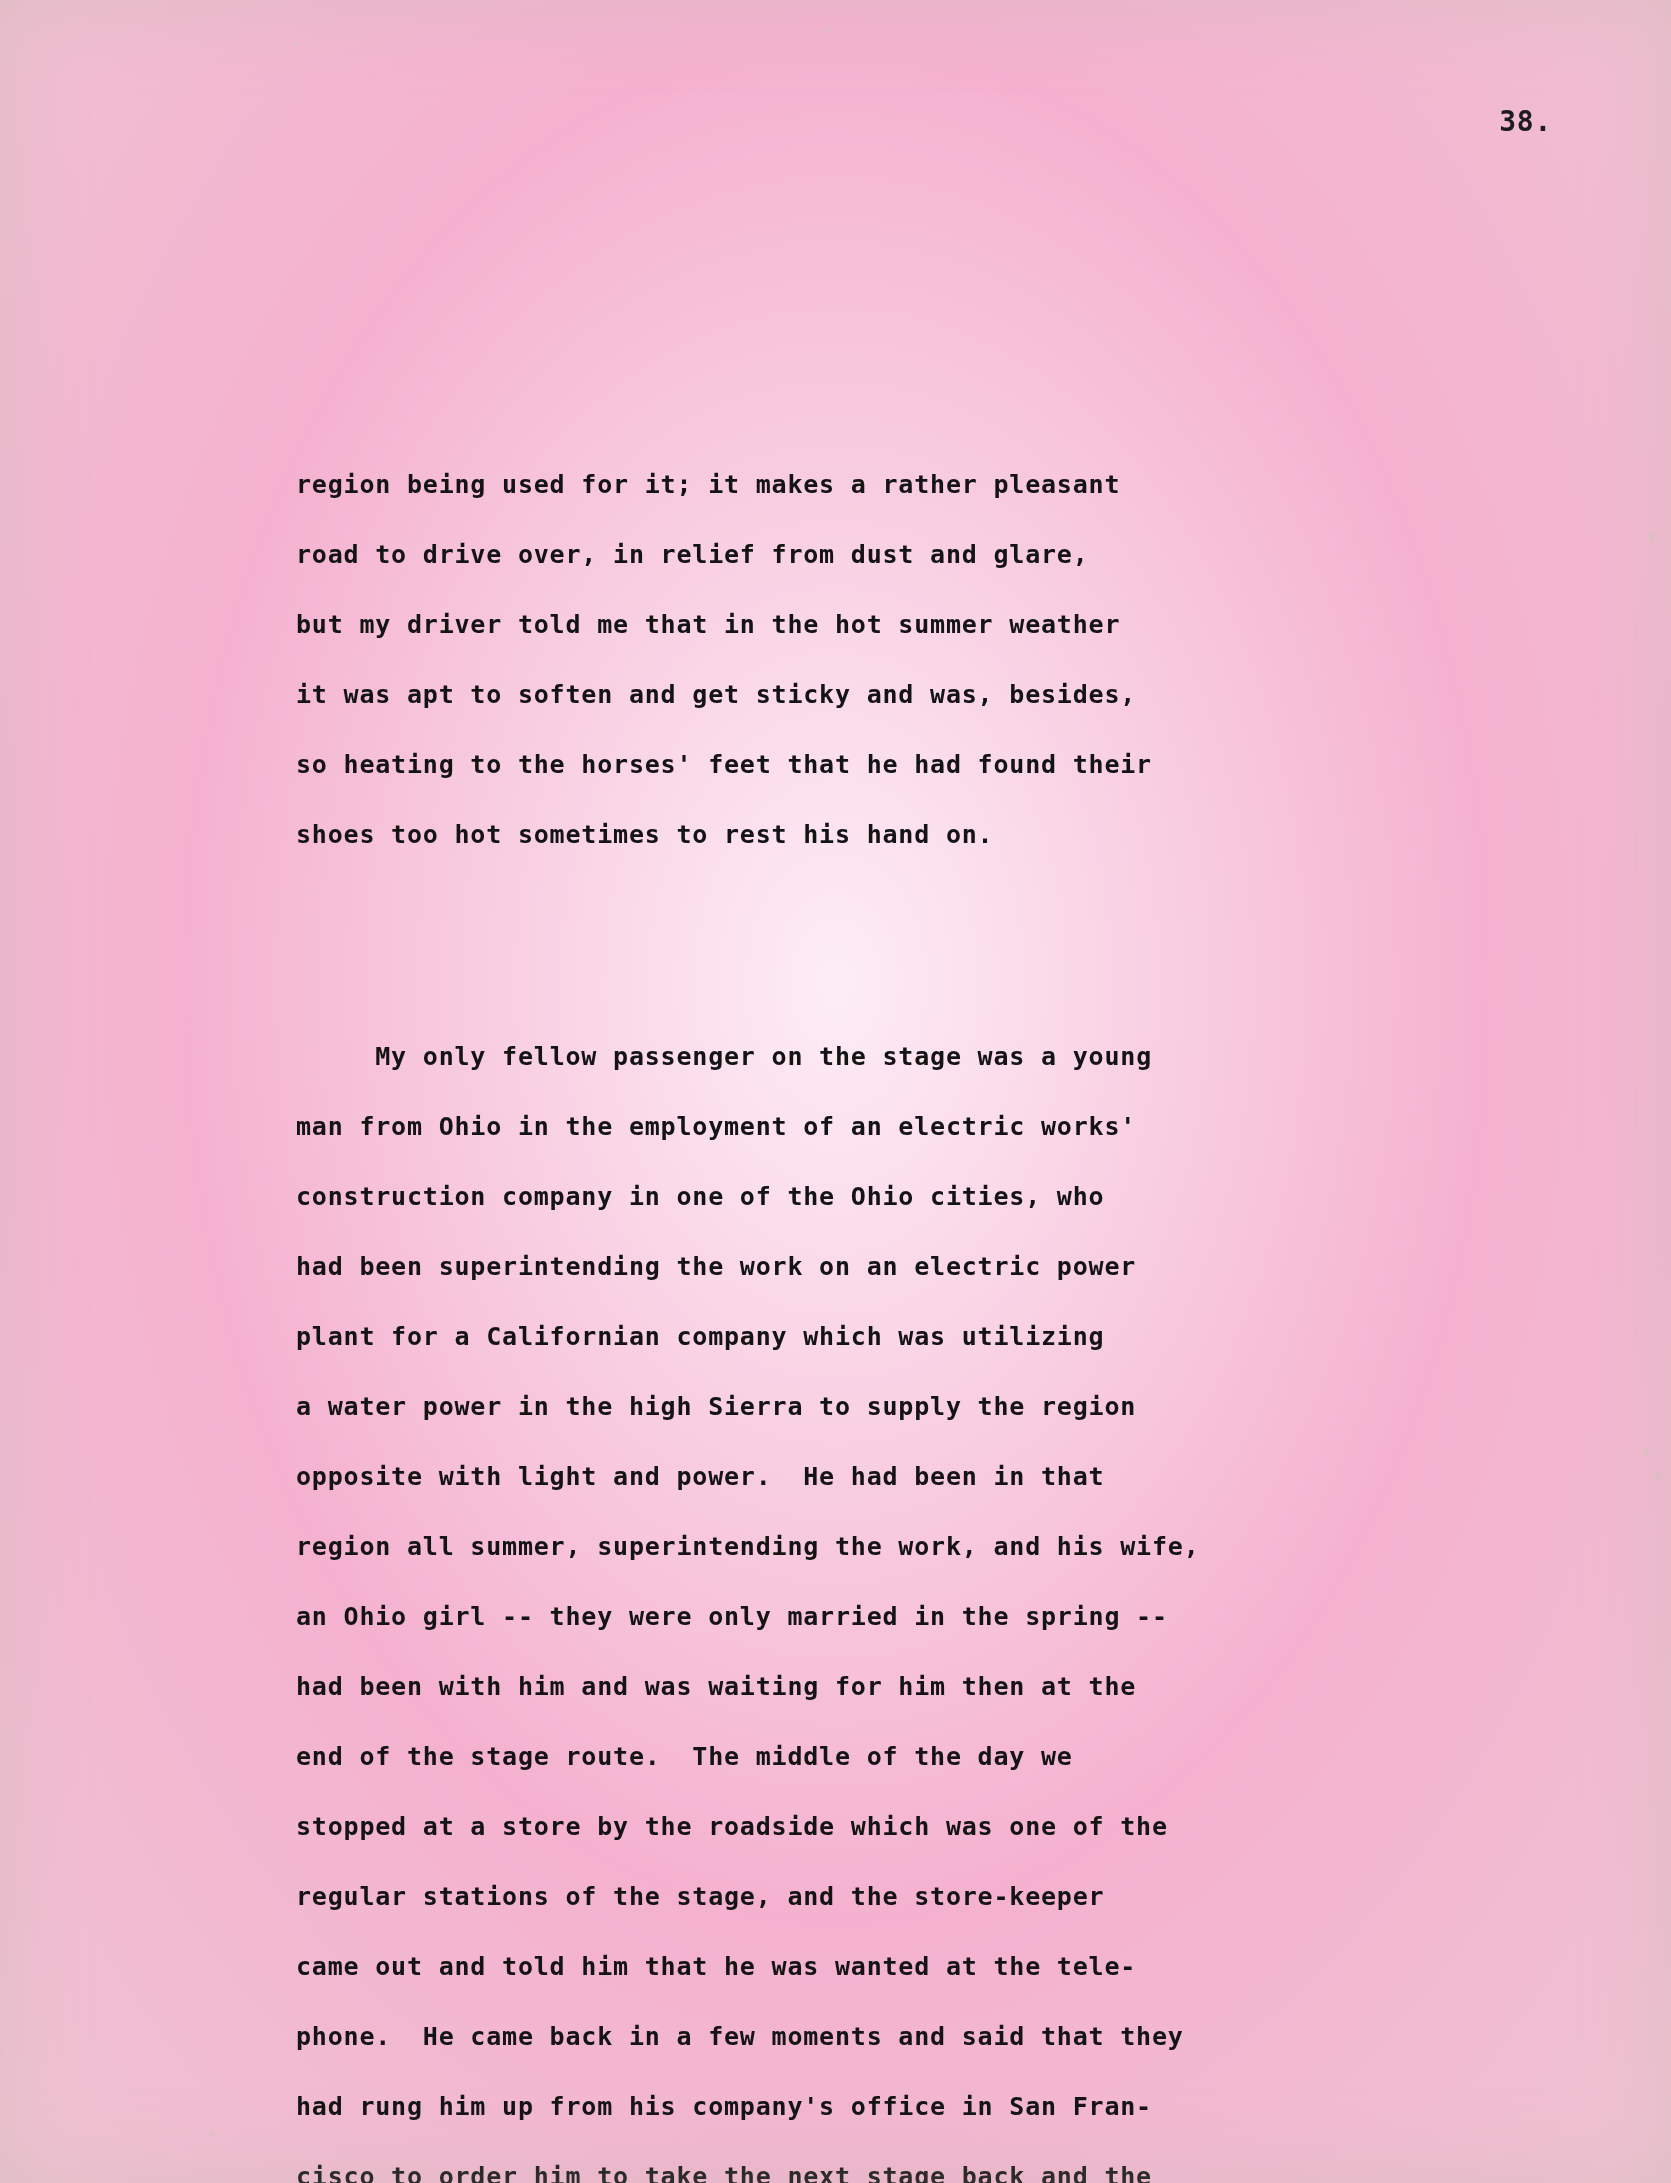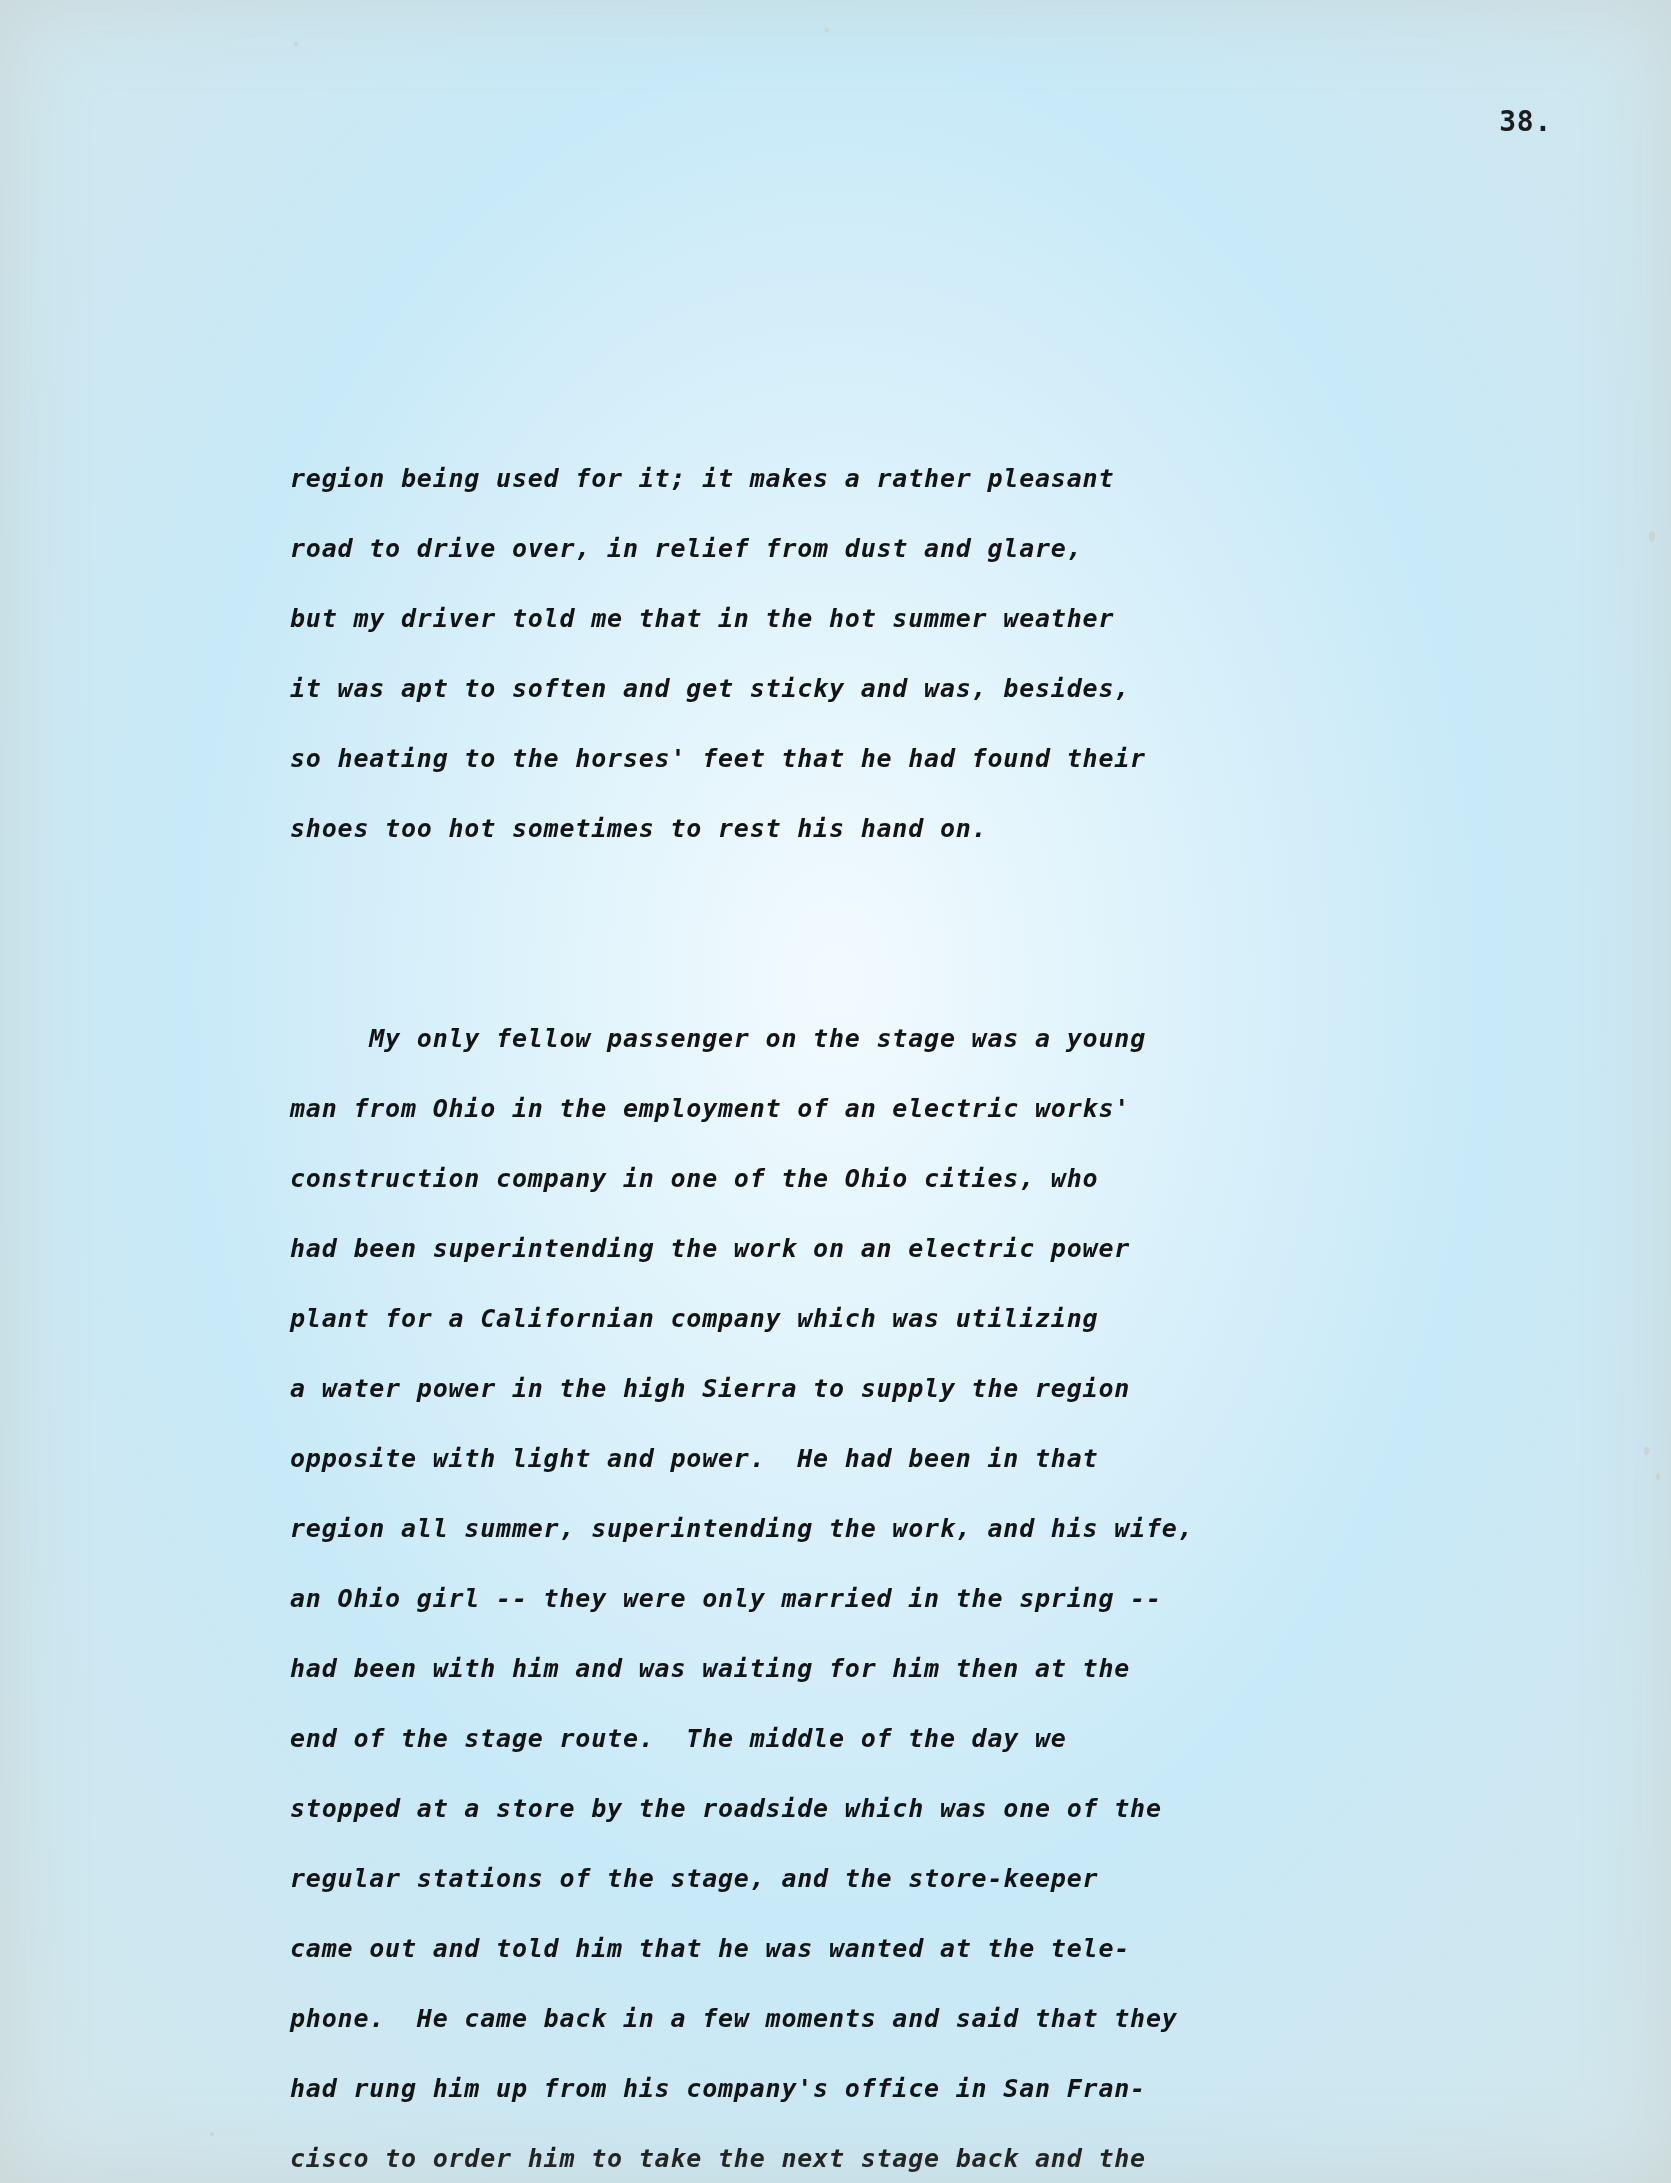--- a/index.html
+++ b/index.html
@@ -7,21 +7,21 @@
     padding: 0;
     background: #ffffff;
   }
   body {
     font-family: "DejaVu Sans Mono", monospace;
   }
   .page {
     position: relative;
     width: 1672px;
     height: 2183px;
-    background: #7dd3fc;
+    background: #ec4899;
     overflow: hidden;
     box-sizing: border-box;
   }
   
   .paper-texture {
     position: absolute;
     inset: 0;
     background:
       radial-gradient(ellipse at 50% 45%, rgba(255,255,255,0.9) 0%, rgba(250,248,244,0.6) 55%, rgba(240,236,229,0.75) 100%);
     pointer-events: none;
@@ -47,23 +47,22 @@
     left: 290px;
     width: 1209px;
     color: #141414;
     font-size: 25px;
     line-height: 70px;
     letter-spacing: 0.8px;
     white-space: pre-wrap;
     font-weight: 600;
   }
   .para {
-    margin: 0;
+    margin: 6px;
     white-space: pre-wrap;
-    font-style: italic;
   }
   .speck {
     position: absolute;
     background: #cfc8bc;
     border-radius: 50%;
     opacity: 0.55;
     pointer-events: none;
   }
 </style>
 </head>

